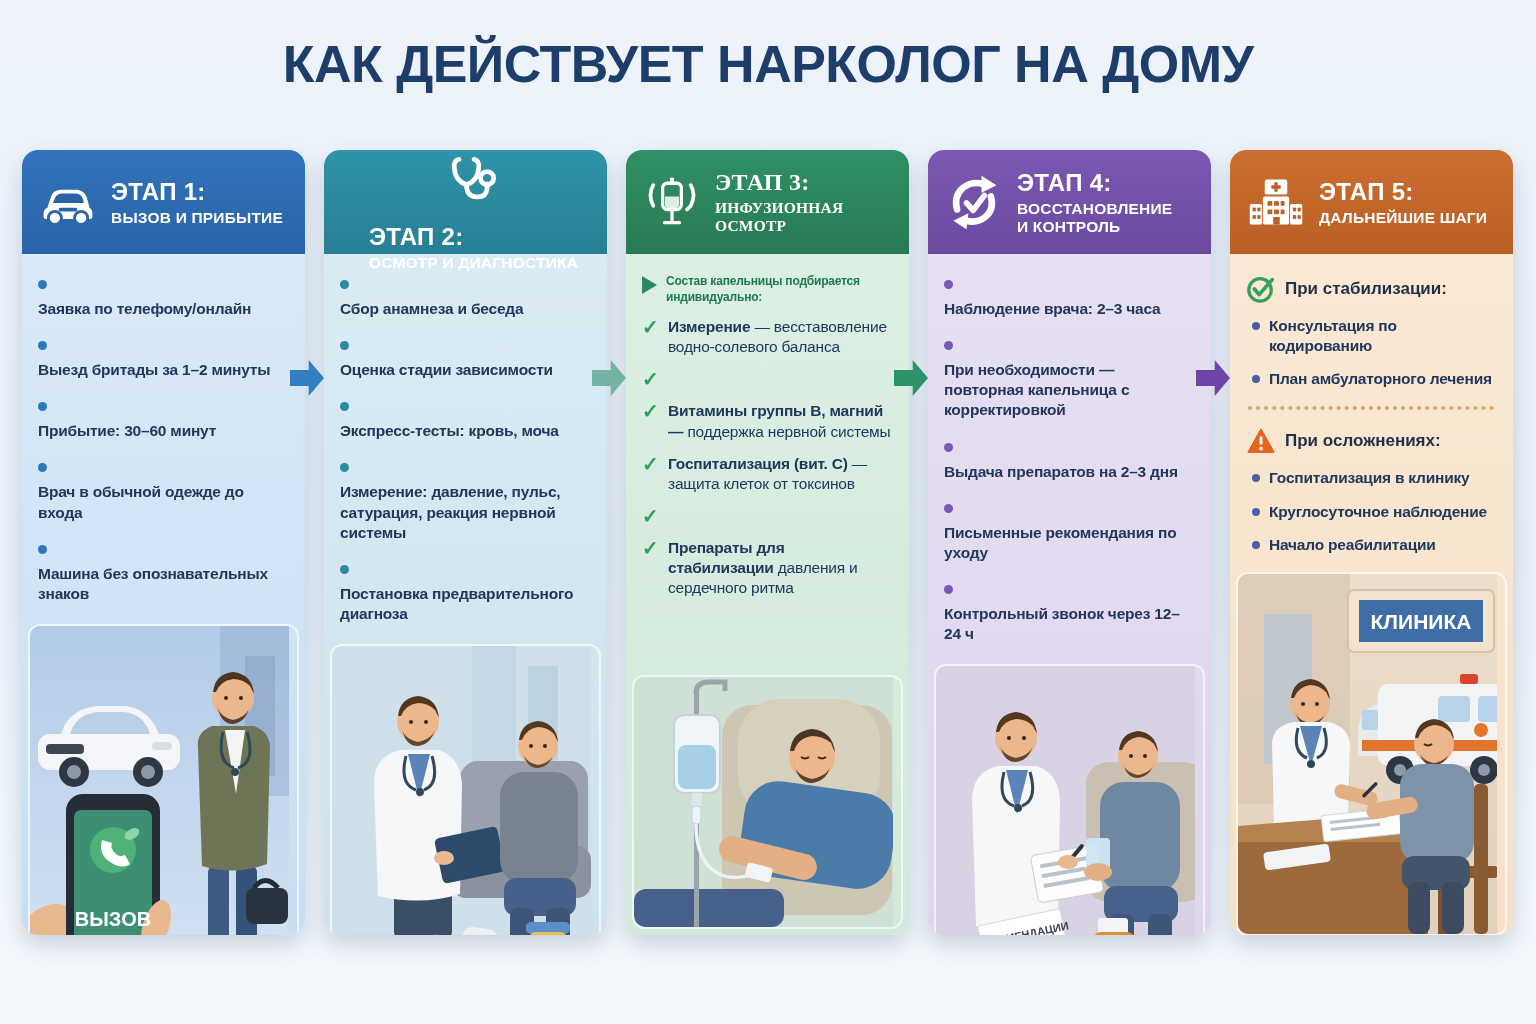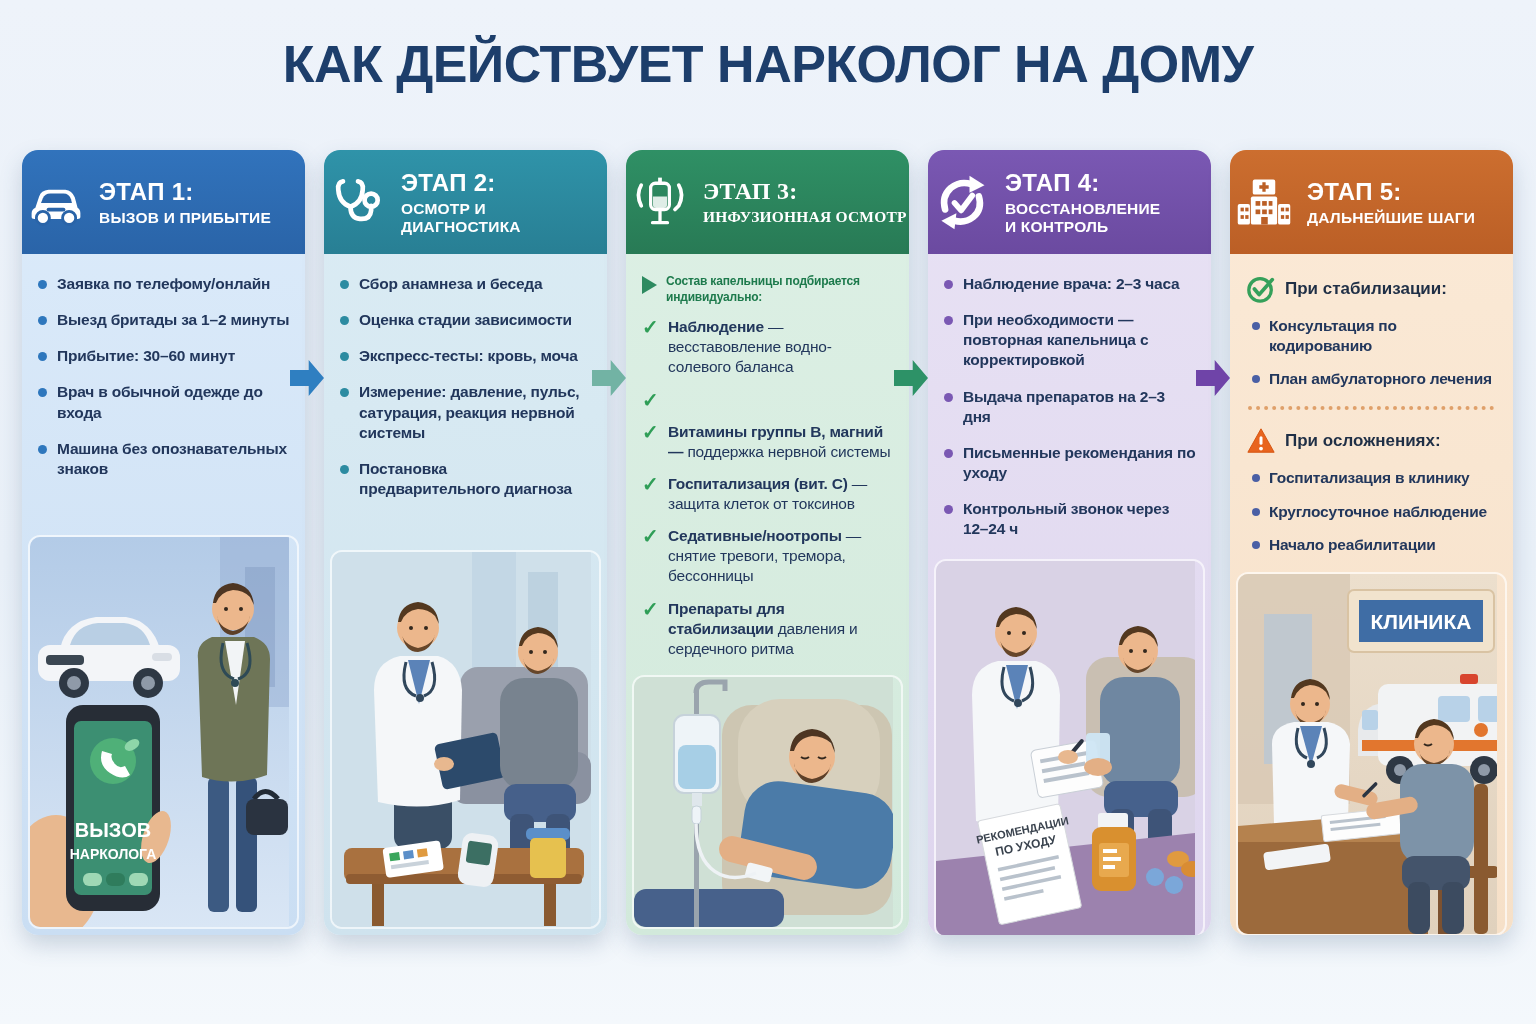--- a/index.html
+++ b/index.html
@@ -18,31 +18,31 @@
     display:flex; gap:19px;
   }
   .stage-card {
     width:283px; height:785px; border-radius:16px;
     display:flex; flex-direction:column;
     box-shadow:0 10px 22px rgba(55,85,125,.22);
     overflow:hidden; position:relative;
   }
   .stage-header {
     height:104px; flex:0 0 104px; display:flex; align-items:center;
-    padding-left:4px; gap:13px; color:#fff;
+    padding-left:16px; gap:13px; color:#fff;
     border-radius:14px 14px 0 0;
   }
   .stage-header .hicon { width:60px; height:60px; flex:0 0 60px; }
   .stage-label { font-size:24px; font-weight:bold; letter-spacing:.3px; }
   .stage-subtitle { font-size:15.5px; font-weight:bold; letter-spacing:.2px; margin-top:3px; line-height:1.15; }
   .stage-body {
     flex:1; display:flex; flex-direction:column;
     padding:20px 15px 0 16px;
   }
-  .bullet-row { display:flex; gap:10px; margin-bottom:16px; }
+  .bullet-row { display:flex; gap:10px; margin-bottom:16px;flex-direction:column; }
   .bullet-dot { width:9px; height:9px; border-radius:50%; flex:0 0 9px; margin-top:6px; }
   .item-text {
     font-size:15.5px; font-weight:bold; letter-spacing:-0.2px;
     line-height:1.3; color:#22375c;
   }
   .check-row { display:flex; gap:8px; margin-bottom:12px; }
   .check-mark { color:#2f9e57; font-weight:bold; font-size:20px; line-height:1; flex:0 0 18px; margin-top:0px; }
   .intro-row { display:flex; gap:9px; margin-bottom:12px; }
   .intro-tri { width:15px; height:18px; flex:0 0 15px; margin-top:2px;
     clip-path:polygon(0 0,100% 50%,0 100%); background:#2d8a60; }
@@ -55,21 +55,21 @@
   .dotted-div { border-top:4px dotted #dfa06a; margin:4px 4px 16px 2px; }
   .illus {
     margin:4px 6px 6px; border-radius:12px; overflow:hidden;
     border:2px solid rgba(255,255,255,.65); flex:0 0 auto;
   }
   .illus svg { display:block; }
   
   .s1 .stage-header { background:linear-gradient(180deg,#3173bc,#2a64a8); }
   .s1 { background:linear-gradient(180deg,#dcebfa,#cadef3); }
   .s1 .bullet-dot { background:#2e77bd; }
-  .s2 .stage-header { background:linear-gradient(180deg,#2f93a9,#287f94); }
+  .s2 .stage-header { background:linear-gradient(180deg,#2f93a9,#287f94);flex-direction:column; }
   .s2 { background:linear-gradient(180deg,#dbecf4,#cfe3ee); }
   .s2 .bullet-dot { background:#2c8ba1; }
   .s3 .stage-header { background:linear-gradient(180deg,#2f9065,#287a55);font-family:Liberation Serif, serif; }
   .s3 { background:linear-gradient(180deg,#ddf0e5,#d2e9db); }
   .s4 .stage-header { background:linear-gradient(180deg,#7a58b3,#6b4aa0); }
   .s4 { background:linear-gradient(180deg,#e8e2f4,#ded5ee); }
   .s4 .bullet-dot { background:#7a58b3; }
   .s5 .stage-header { background:linear-gradient(180deg,#cc6e2f,#bb5f26); }
   .s5 { background:linear-gradient(180deg,#fbead7,#f6e0c8); }
   .flow-arrow {
@@ -291,36 +291,35 @@
         <div class="stage-subtitle">ИНФУЗИОННАЯ ОСМОТР</div>
       </div>
     </div>
     <div class="stage-body">
       <div class="intro-row">
         <span class="intro-tri"></span>
         <span class="intro-text">Состав капельницы подбирается индивидуально:</span>
       </div>
       <div class="check-row">
           <span class="check-mark">✓</span>
-          <span class="item-text"><b>Наблюдение</b><span style="font-weight:normal"> — весставовление водно-солевого баланса</span></span>
+          <span class="item-text"><b>Измерение</b><span style="font-weight:normal"> — весставовление водно-солевого баланса</span></span>
         </div>
       <div class="check-row">
           <span class="check-mark">✓</span>
         </div>
       <div class="check-row">
           <span class="check-mark">✓</span>
           <span class="item-text"><b>Витамины группы В, магний —</b><span style="font-weight:normal"> поддержка нервной системы</span></span>
         </div>
       <div class="check-row">
           <span class="check-mark">✓</span>
           <span class="item-text"><b>Госпитализация (вит. С)</b><span style="font-weight:normal"> — защита клеток от токсинов</span></span>
         </div>
       <div class="check-row">
           <span class="check-mark">✓</span>
-          <span class="item-text"><b>Седативные/ноотропы</b><span style="font-weight:normal"> — снятие тревоги, тремора, бессонницы</span></span>
         </div>
       <div class="check-row">
           <span class="check-mark">✓</span>
           <span class="item-text"><b>Препараты для стабилизации</b><span style="font-weight:normal"> давления и сердечного ритма</span></span>
         </div>
     </div>
     <div class="illus">
       <svg width="259" height="250" viewBox="0 0 259 250">
         <rect width="259" height="250" fill="#cfe0d5"></rect>
         <rect x="88" y="28" width="170" height="210" rx="30" fill="#cdc6b2"></rect>

